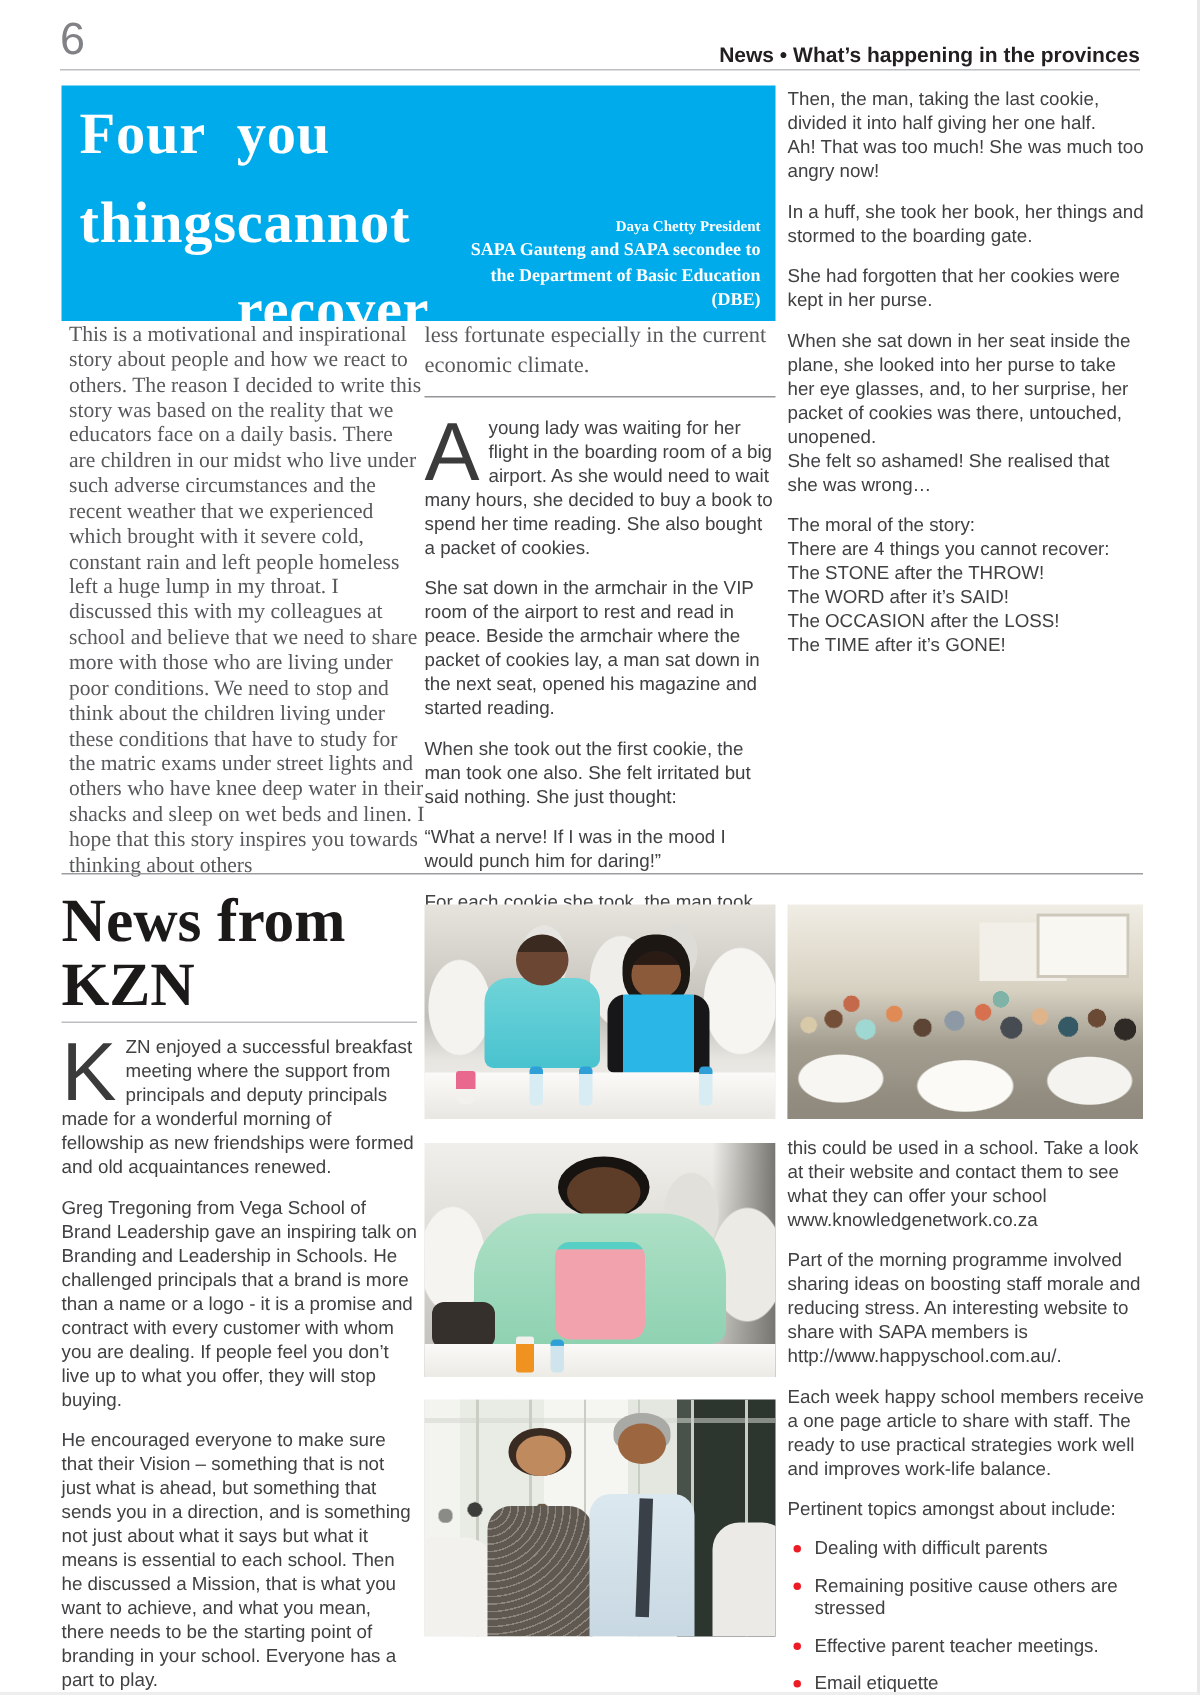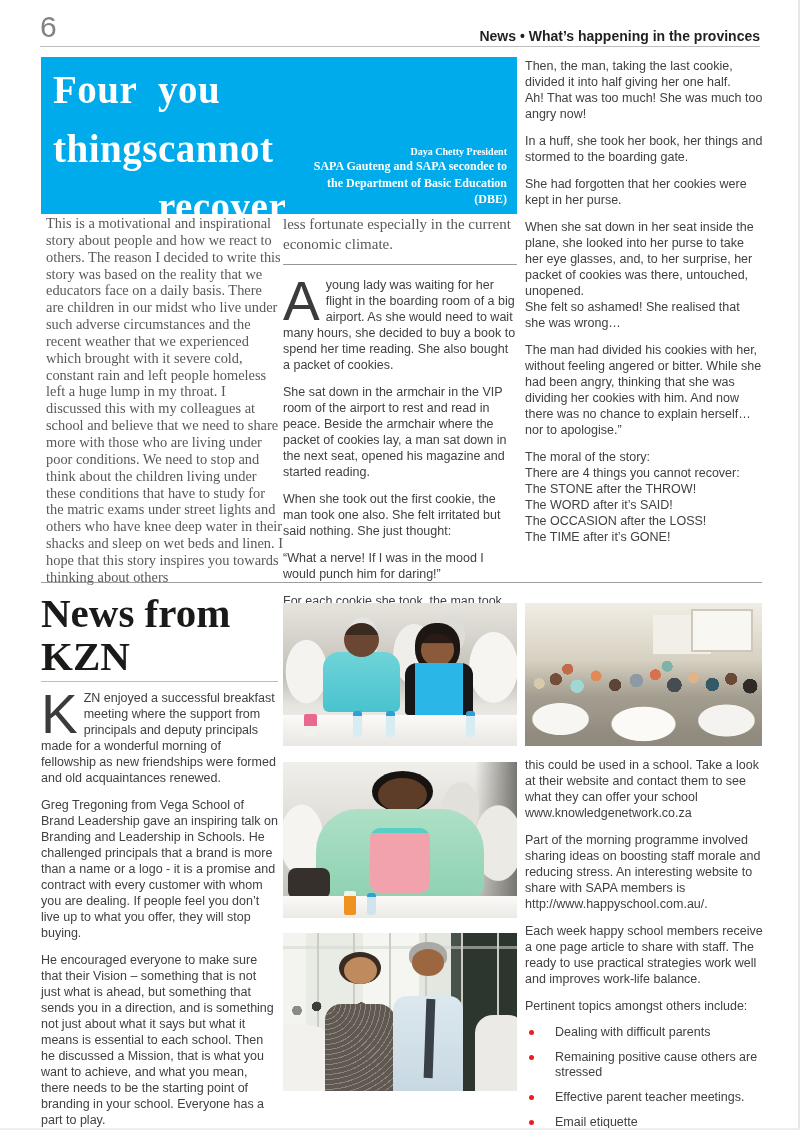--- a/index.html
+++ b/index.html
@@ -48,21 +48,21 @@
   .section-rule{position:absolute;left:41px;width:721px;top:582px;border-top:1px solid #9b9d9f;}
   .kzn-heading{position:absolute;left:41px;top:592px;width:237px;
                font-family:"Liberation Serif","DejaVu Serif",serif;font-weight:bold;color:#1b1a19;
                font-size:41px;line-height:1.05;}
   .kzn-rule{position:absolute;left:41px;width:237px;top:681px;border-top:1px solid #BCBEC0;}
   .kzn-col1{left:41px;top:690px;width:237px;}
   .kzn-col3{left:525px;top:757px;width:238px;}
 
   
   .topics{margin-top:2px;}
-  .topic{display:flex;align-items:flex-start;margin-bottom:9px;gap:12px;}
+  .topic{display:flex;align-items:flex-start;margin-bottom:9px;}
   .topic .dot{width:5px;height:5px;border-radius:50%;background:var(--red);margin:5px 9px 0 4px;flex:none;}
   .topic .t-label{font-size:12.5px;line-height:1.25;color:var(--body-text);}
 
   
   .photo{position:absolute;overflow:hidden;}
   .fill{position:absolute;inset:0;}
 
   .photo1{left:283px;top:603px;width:234px;height:143px;
     background:linear-gradient(180deg,#e6e4dd 0%,#d2d0c9 28%,#c0beb7 52%,#e7e5e0 72%,#f3f2ef 100%);}
   .p1-chairs{background:
@@ -187,21 +187,20 @@
     </div>
   </div>
 
   <div class="col col3-story story">
     <p>Then, the man, taking the last cookie, divided it into half giving her one half.
 Ah! That was too much! She was much too angry now!</p>
     <p>In a huff, she took her book, her things and stormed to the boarding gate.</p>
     <p>She had forgotten that her cookies were kept in her purse.</p>
     <p>When she sat down in her seat inside the plane, she looked into her purse to take her eye glasses, and, to her surprise, her packet of cookies was there, untouched, unopened.
 She felt so ashamed! She realised that she was wrong…</p>
-    <p>The man had divided his cookies with her, without feeling angered or bitter. While she had been angry, thinking that she was dividing her cookies with him. And now there was no chance to explain herself… nor to apologise.”</p>
     <p>The moral of the story:
 There are 4 things you cannot recover:
 The STONE after the THROW!
 The WORD after it’s SAID!
 The OCCASION after the LOSS!
 The TIME after it’s GONE!</p>
   </div>
 
   <div class="section-rule"></div>
 
@@ -263,21 +262,21 @@
     <div class="p4-m-hair"></div>
     <div class="p4-m-head"></div>
   </div>
 
   <div class="col kzn-col3 story">
     <p>this could be used in a school. Take a look at their website and contact them to see what they can offer your school
 www.knowledgenetwork.co.za</p>
     <p>Part of the morning programme involved sharing ideas on boosting staff morale and reducing stress. An interesting website to share with SAPA members is
 http://www.happyschool.com.au/.</p>
     <p>Each week happy school members receive a one page article to share with staff. The ready to use practical strategies work well and improves work-life balance.</p>
-    <p>Pertinent topics amongst others include:</p>
+    <p>Pertinent topics amongst about include:</p>
     <div class="topics">
       <div class="topic">
         <span class="dot"></span>
         <span class="t-label">Dealing with difficult parents</span>
       </div>
       <div class="topic">
         <span class="dot"></span>
         <span class="t-label">Remaining positive cause others are stressed</span>
       </div>
       <div class="topic">

